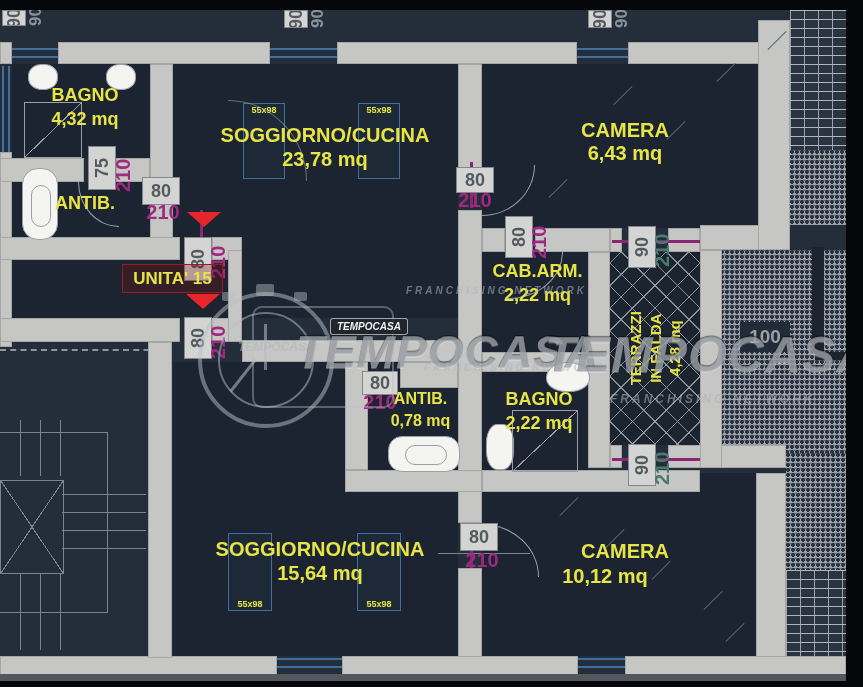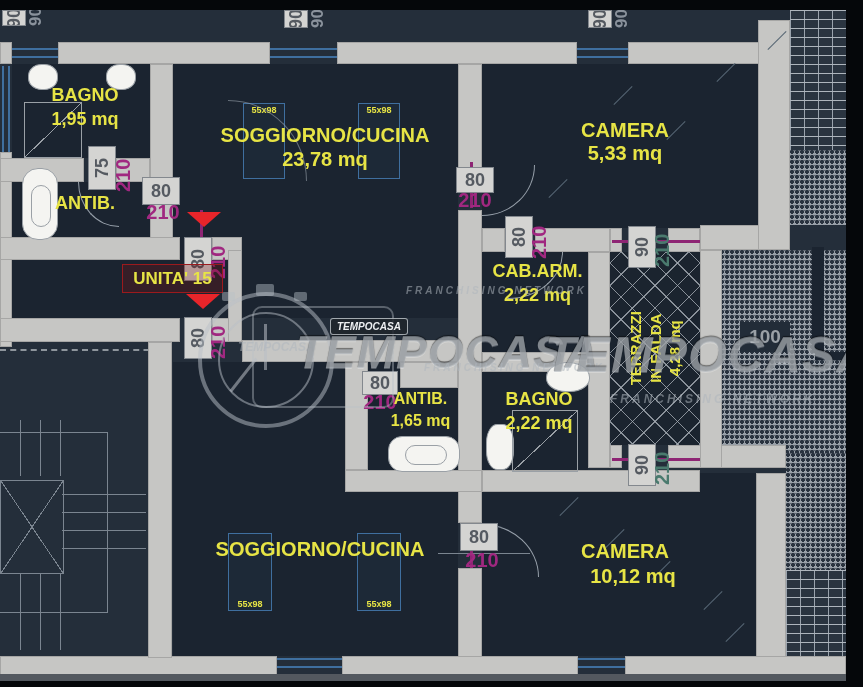--- a/index.html
+++ b/index.html
@@ -242,35 +242,36 @@
   <div class="chip rotv" style="left:2px;top:10px;width:22px;height:14px;overflow:hidden">90</div>
   <div class="gray90 rotv" style="left:26px;top:10px;height:16px;overflow:hidden">90</div>
   <div class="chip rotv" style="left:284px;top:10px;width:22px;height:16px;overflow:hidden">90</div>
   <div class="gray90 rotv" style="left:308px;top:10px;height:18px;overflow:hidden">90</div>
   <div class="chip rotv" style="left:588px;top:10px;width:22px;height:16px;overflow:hidden">90</div>
   <div class="gray90 rotv" style="left:612px;top:10px;height:18px;overflow:hidden">90</div>
 
   <div class="dim150" style="left:740px;top:322px;width:50px;height:30px">100</div>
 
   <div class="label lbl18" style="left:20px;top:86px;width:130px">BAGNO</div>
-  <div class="label lbl18" style="left:20px;top:110px;width:130px">1,95 mq</div>
+  <div class="label lbl18" style="left:20px;top:110px;width:130px">4,32 mq</div>
   <div class="label lbl18" style="left:30px;top:194px;width:110px">ANTIB.</div>
   <div class="label lbl20" style="left:200px;top:124px;width:250px">SOGGIORNO/CUCINA</div>
   <div class="label lbl20" style="left:200px;top:148px;width:250px">23,78 mq</div>
   <div class="label lbl20" style="left:540px;top:119px;width:170px">CAMERA</div>
-  <div class="label lbl20" style="left:540px;top:142px;width:170px">5,33 mq</div>
+  <div class="label lbl20" style="left:540px;top:142px;width:170px">6,43 mq</div>
   <div class="label lbl18" style="left:480px;top:262px;width:115px">CAB.ARM.</div>
   <div class="label lbl18" style="left:480px;top:286px;width:115px">2,22 mq</div>
   <div class="label lbl16" style="left:378px;top:390px;width:85px">ANTIB.</div>
-  <div class="label lbl16" style="left:378px;top:412px;width:85px">1,65 mq</div>
+  <div class="label lbl16" style="left:378px;top:412px;width:85px">0,78 mq</div>
   <div class="label lbl18" style="left:488px;top:390px;width:102px">BAGNO</div>
   <div class="label lbl18" style="left:488px;top:414px;width:102px">2,22 mq</div>
   <div class="label lbl20" style="left:200px;top:538px;width:240px">SOGGIORNO/CUCINA</div>
+  <div class="label lbl20" style="left:200px;top:562px;width:240px">15,64 mq</div>
   <div class="label lbl20" style="left:540px;top:540px;width:170px">CAMERA</div>
-  <div class="label lbl20" style="left:548px;top:565px;width:170px">10,12 mq</div>
+  <div class="label lbl20" style="left:520px;top:565px;width:170px">10,12 mq</div>
 
   <div class="terrwrap" style="left:610px;top:252px;width:90px;height:193px">
     <div class="terrtext">
       <span style="display:block">TERRAZZI</span>
       <span style="display:block">IN FALDA</span>
       <span style="display:block">4,28 mq</span>
     </div>
   </div>
 
   <div class="arrow" style="left:187px;top:212px"></div>

